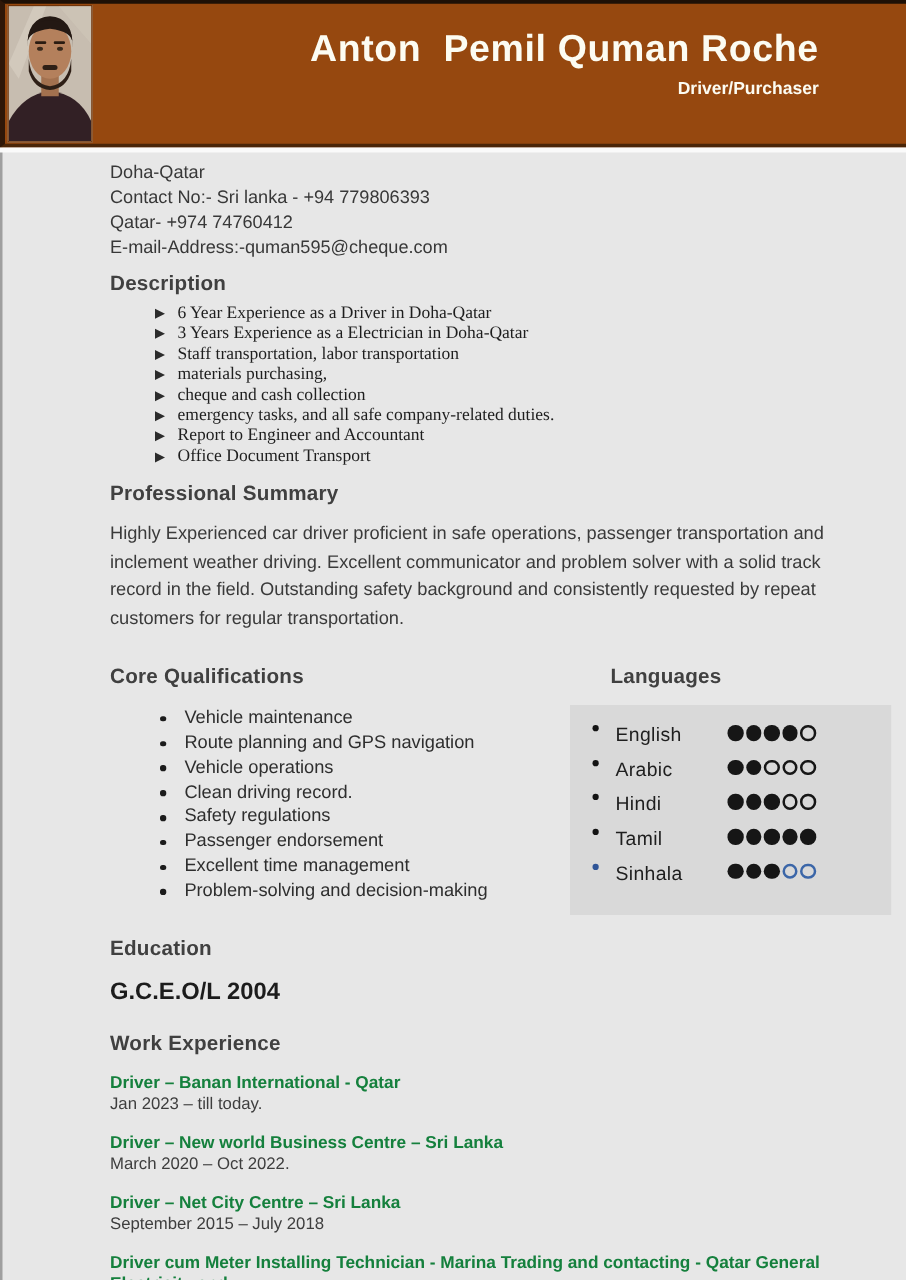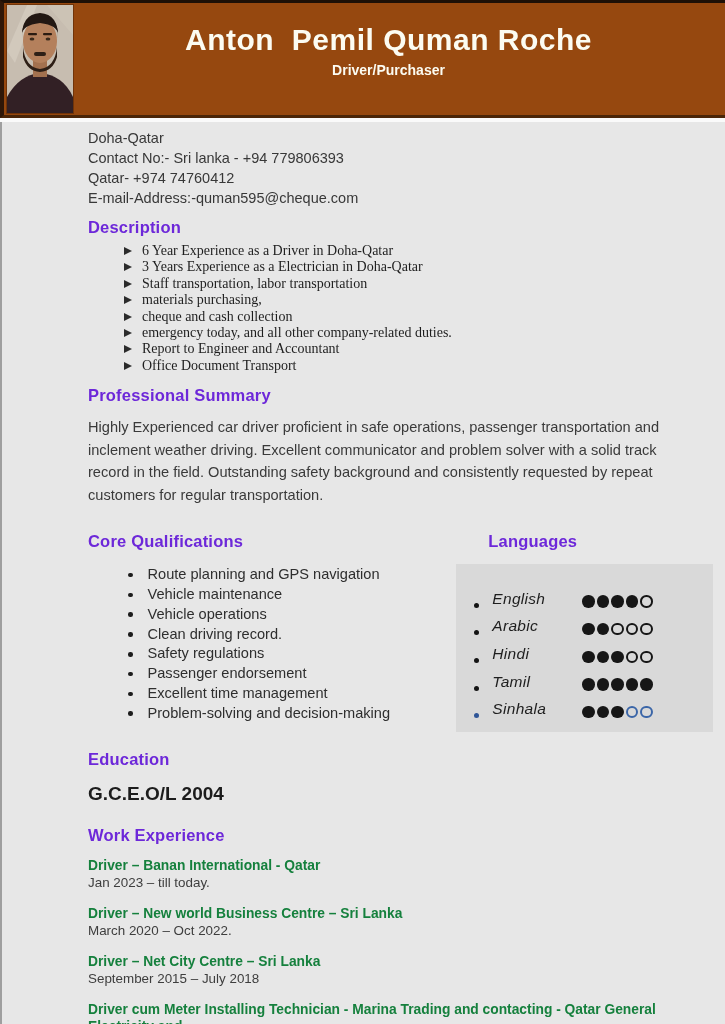--- a/index.html
+++ b/index.html
@@ -14,28 +14,28 @@
   .band{
     position:relative;z-index:2;height:112px;background:#96480F;
     border-top:3px solid #1E1006;border-left:4px solid #2F1708;border-bottom:3px solid #4A2508;
   }
   .band-sep{height:4px;background:#FAFAFA;position:relative;z-index:2;}
   .photo{
     position:absolute;left:2px;top:1px;width:66px;height:108px;
     border:1px solid #713409;overflow:hidden;background:#C7BDB0;
   }
   .photo svg{display:block;width:100%;height:100%;}
-  .band-text{position:absolute;left:118px;right:70px;top:20px;text-align:center;color:#FCFCF2;}
+  .band-text{position:absolute;left:118px;right:70px;top:20px;text-align:right;color:#FCFCF2;}
   .name{font-size:30px;font-weight:bold;white-space:pre;letter-spacing:.5px;line-height:34px;}
   .role{font-size:14px;font-weight:bold;margin-top:5px;}
 
   
   .content{padding-top:6px;}
   .contact{margin-left:88px;font-size:14.5px;color:#383838;line-height:20px;}
-  h2.sec{margin:0 0 0 88px;font-size:16.5px;color:#6d28d9;font-weight:bold;letter-spacing:.2px;}
+  h2.sec{margin:0 0 0 88px;font-size:16.5px;color:#404040;font-weight:bold;letter-spacing:.2px;}
   #desc-h{margin-top:10px;}
 
   ul.desc{list-style:none;margin:6px 0 11px 124px;padding:0;
     font-family:"Liberation Serif",serif;font-size:14px;color:#1e1e1e;}
   ul.desc li{line-height:16.4px;display:flex;align-items:flex-start;}
   .arrow-icon{flex:0 0 auto;width:0;height:0;margin:4px 10px 0 0;
     border-left:8px solid #2b2b2b;border-top:4.5px solid transparent;border-bottom:4.5px solid transparent;}
 
   #ps-h{margin-top:12px;}
   .summary{margin:11px 0 16px 88px;width:582px;font-size:14.6px;line-height:22.5px;color:#3a3a3a;}
@@ -43,21 +43,21 @@
   .twocol{display:flex;margin-top:26px;}
   .col-left{margin-left:88px;width:332px;}
   .col-right{width:270px;margin-left:38px;}
   .col-right h2{margin-left:32px;}
   ul.qual{list-style:none;margin:14px 0 0 40px;padding:0;font-size:14.6px;color:#2e2e2e;}
   ul.qual li{line-height:19.8px;display:flex;align-items:center;}
   .dot-bullet-icon{flex:0 0 auto;width:4.5px;height:4.5px;border-radius:50%;background:#1c1c1c;margin-right:15px;}
 
   .lang-box{margin-top:13px;background:#D9D9D9;width:257px;min-height:168px;
     padding:16px 0 8px 18px;box-sizing:border-box;}
-  .lang-row{display:flex;align-items:flex-end;height:27.6px;font-style:italic;}
+  .lang-row{display:flex;align-items:flex-start;height:27.6px;}
   .lang-bullet{flex:0 0 auto;width:5px;height:5px;border-radius:50%;background:#141414;margin-right:13px;}
   .lang-name{font-size:15.5px;color:#1e1e1e;width:90px;letter-spacing:.3px;}
   .lang-dots{display:flex;gap:2px;}
   .pdot{width:12.5px;height:12.5px;border-radius:50%;box-sizing:border-box;}
   .pdot.filled{background:#161616;}
   .pdot.empty{border:2px solid #161616;background:transparent;}
 
   #edu-h{margin-top:18px;}
   .edu-item{margin:14px 0 0 88px;font-weight:bold;font-size:19px;color:#1c1c1c;}
   #we-h{margin-top:21px;}
@@ -123,46 +123,46 @@
         <li>
           <span class="arrow-icon"></span>
           <span>materials purchasing,</span>
         </li>
         <li>
           <span class="arrow-icon"></span>
           <span>cheque and cash collection</span>
         </li>
         <li>
           <span class="arrow-icon"></span>
-          <span>emergency today, and all other company-related duties.</span>
+          <span>emergency tasks, and all safe company-related duties.</span>
         </li>
         <li>
           <span class="arrow-icon"></span>
           <span>Report to Engineer and Accountant</span>
         </li>
         <li>
           <span class="arrow-icon"></span>
           <span>Office Document Transport</span>
         </li>
       </ul>
 
     <h2 class="sec" id="ps-h">Professional Summary</h2>
     <p class="summary">Highly Experienced car driver proficient in safe operations, passenger transportation and inclement weather driving. Excellent communicator and problem solver with a solid track record in the field. Outstanding safety background and consistently requested by repeat customers for regular transportation.</p>
 
     <div class="twocol">
       <div class="col-left">
         <h2 class="sec" style="margin-left:0">Core Qualifications</h2>
         <ul class="qual" id="qual-list">
             <li>
               <span class="dot-bullet-icon"></span>
+              <span>Vehicle maintenance</span>
+            </li>
+            <li>
+              <span class="dot-bullet-icon"></span>
               <span>Route planning and GPS navigation</span>
-            </li>
-            <li>
-              <span class="dot-bullet-icon"></span>
-              <span>Vehicle maintenance</span>
             </li>
             <li>
               <span class="dot-bullet-icon"></span>
               <span>Vehicle operations</span>
             </li>
             <li>
               <span class="dot-bullet-icon"></span>
               <span>Clean driving record.</span>
             </li>
             <li>

